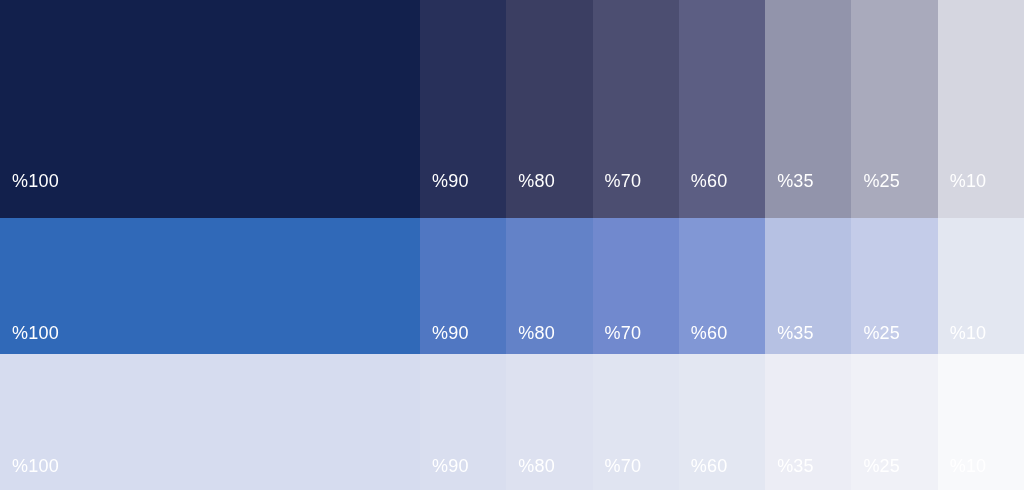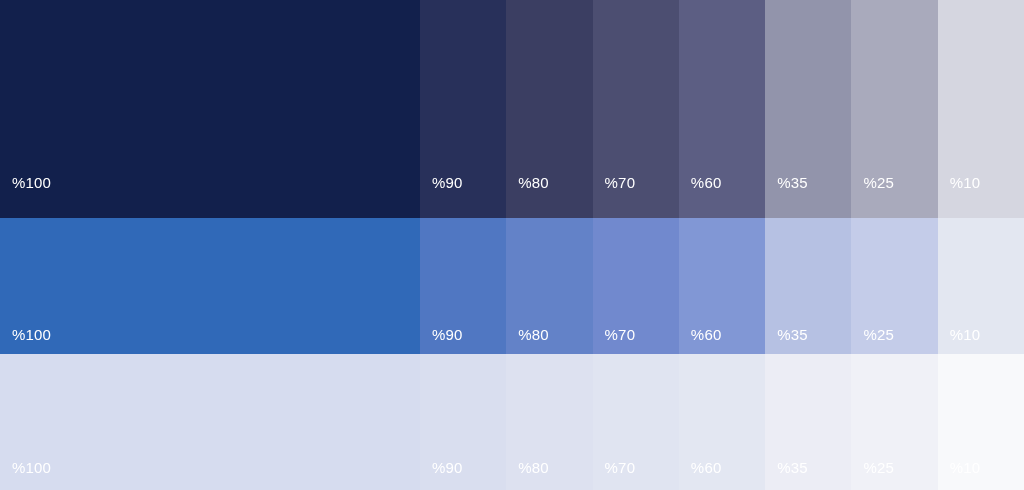--- a/index.html
+++ b/index.html
@@ -30,21 +30,21 @@
     overflow: hidden;
   }
   .swatch.primary {
     flex: 0 0 420px;
     width: 420px;
   }
   .swatch.tint {
     flex: 1 1 0;
   }
   .swatch-label {
-    font-size: 15px;
+    font-size: 18px;
     line-height: 1;
     letter-spacing: 0.2px;
     color: #ffffff;
     padding-left: 12px;
     padding-bottom: 28px;
     white-space: nowrap;
     user-select: none;
   }
   .row-1 .swatch-label { padding-bottom: 28px; }
   .row-2 .swatch-label { padding-bottom: 12px; }

